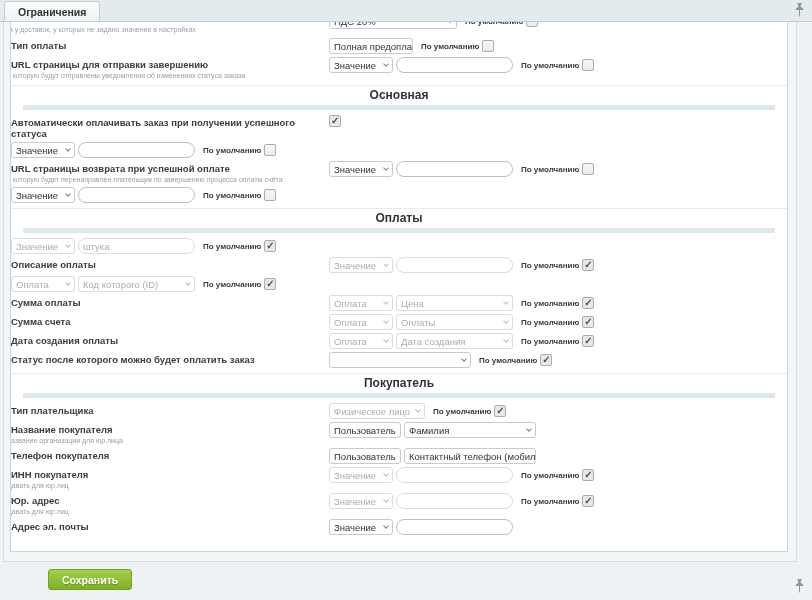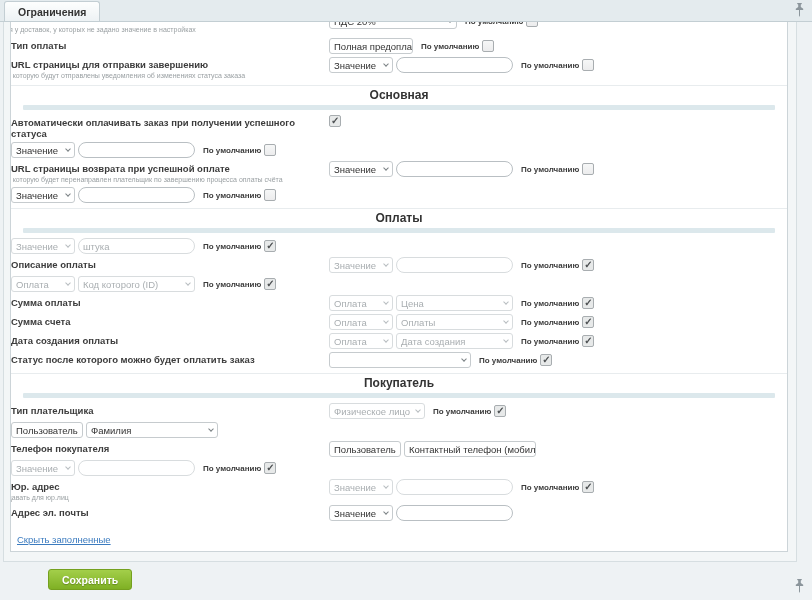--- a/index.html
+++ b/index.html
@@ -386,20 +386,24 @@
           <span class="arr"></span>
         </div>
         <span class="def">
           <span class="deft">По умолчанию</span>
           <span class="checkbox" data-checked="true"></span>
         </span>
       </div>
     </div>
 
     <div class="row">
+      <div class="lbl">
+        <div class="t">Название покупателя</div>
+        <div class="h">ФИО для физ.лица, название организации для юр.лица</div>
+      </div>
       <div class="ctrls">
         <div class="sel w68">
           <span>Пользователь</span>
 
         </div>
         <div class="sel w132">
           <span>Фамилия</span>
           <span class="arr"></span>
         </div>
       </div>
@@ -415,20 +419,24 @@
 
         </div>
         <div class="sel w132">
           <span>Контактный телефон (мобильный)</span>
 
         </div>
       </div>
     </div>
 
     <div class="row">
+      <div class="lbl">
+        <div class="t">ИНН покупателя</div>
+        <div class="h">Рекомендуется передавать для юр.лиц</div>
+      </div>
       <div class="ctrls">
         <div class="sel w64 disabled">
           <span>Значение</span>
           <span class="arr"></span>
         </div>
         <input class="ti disabled" value="" style="">
         <span class="def">
           <span class="deft">По умолчанию</span>
           <span class="checkbox" data-checked="true"></span>
         </span>

